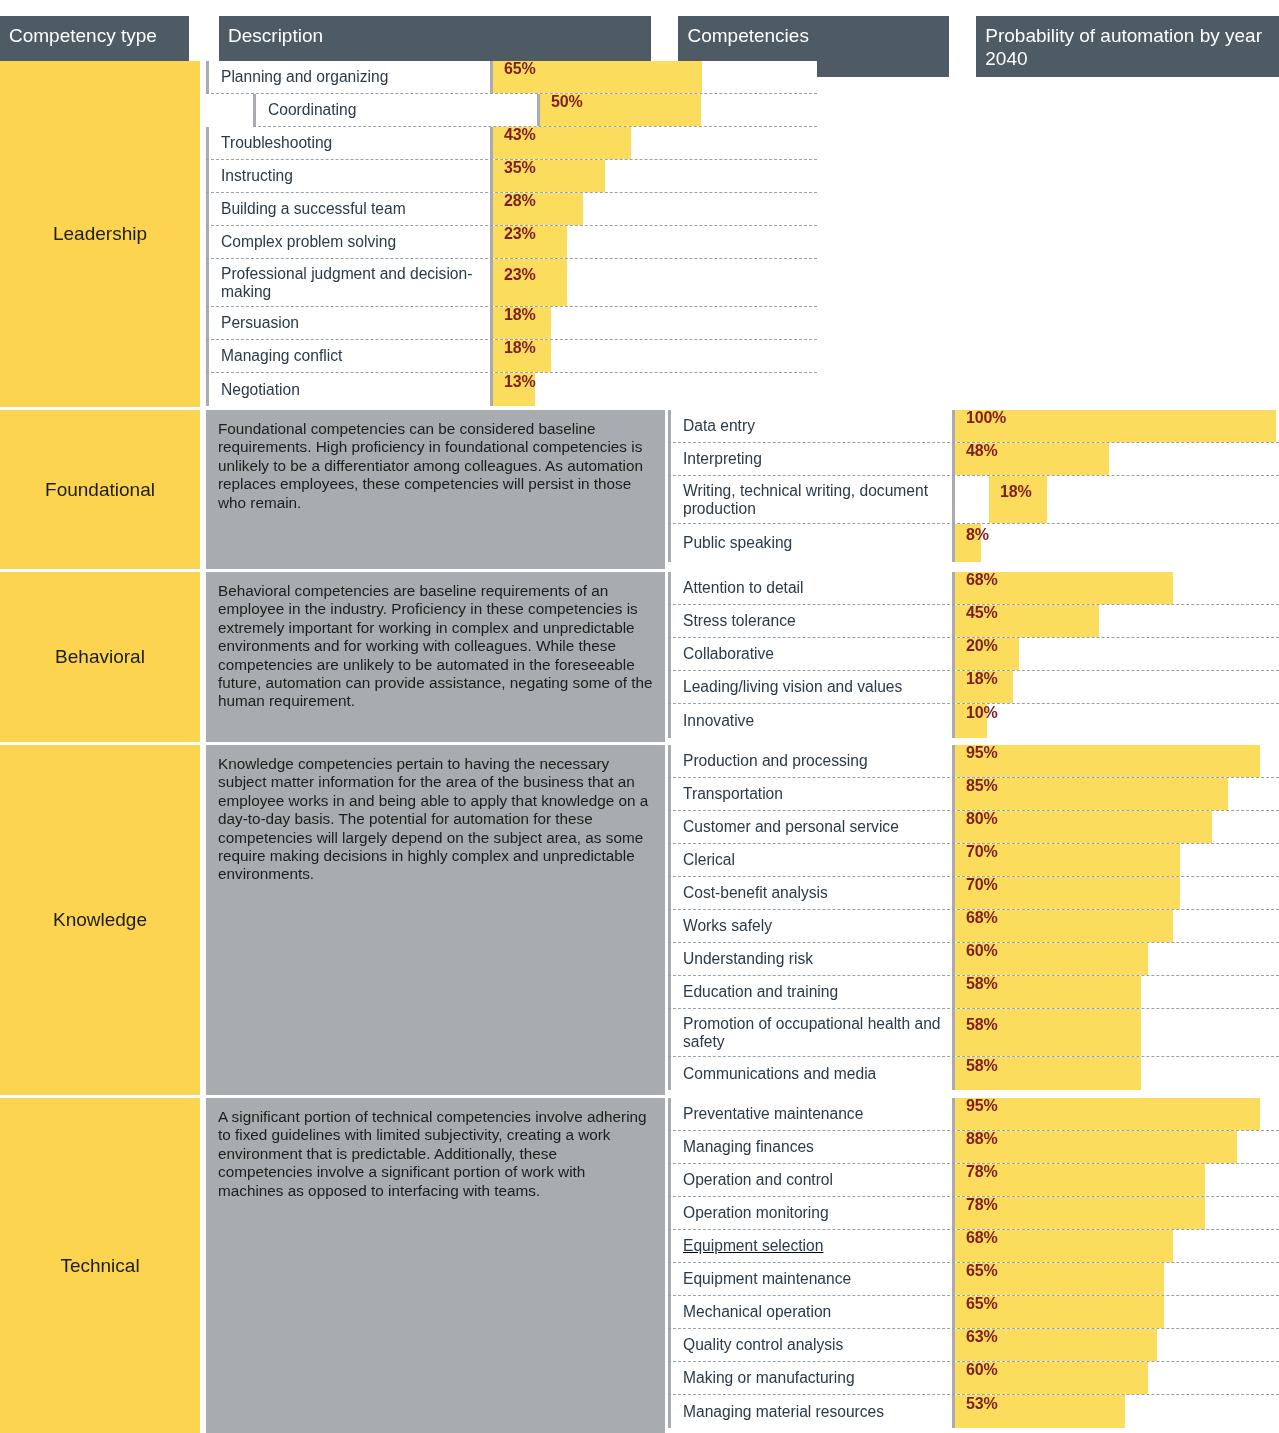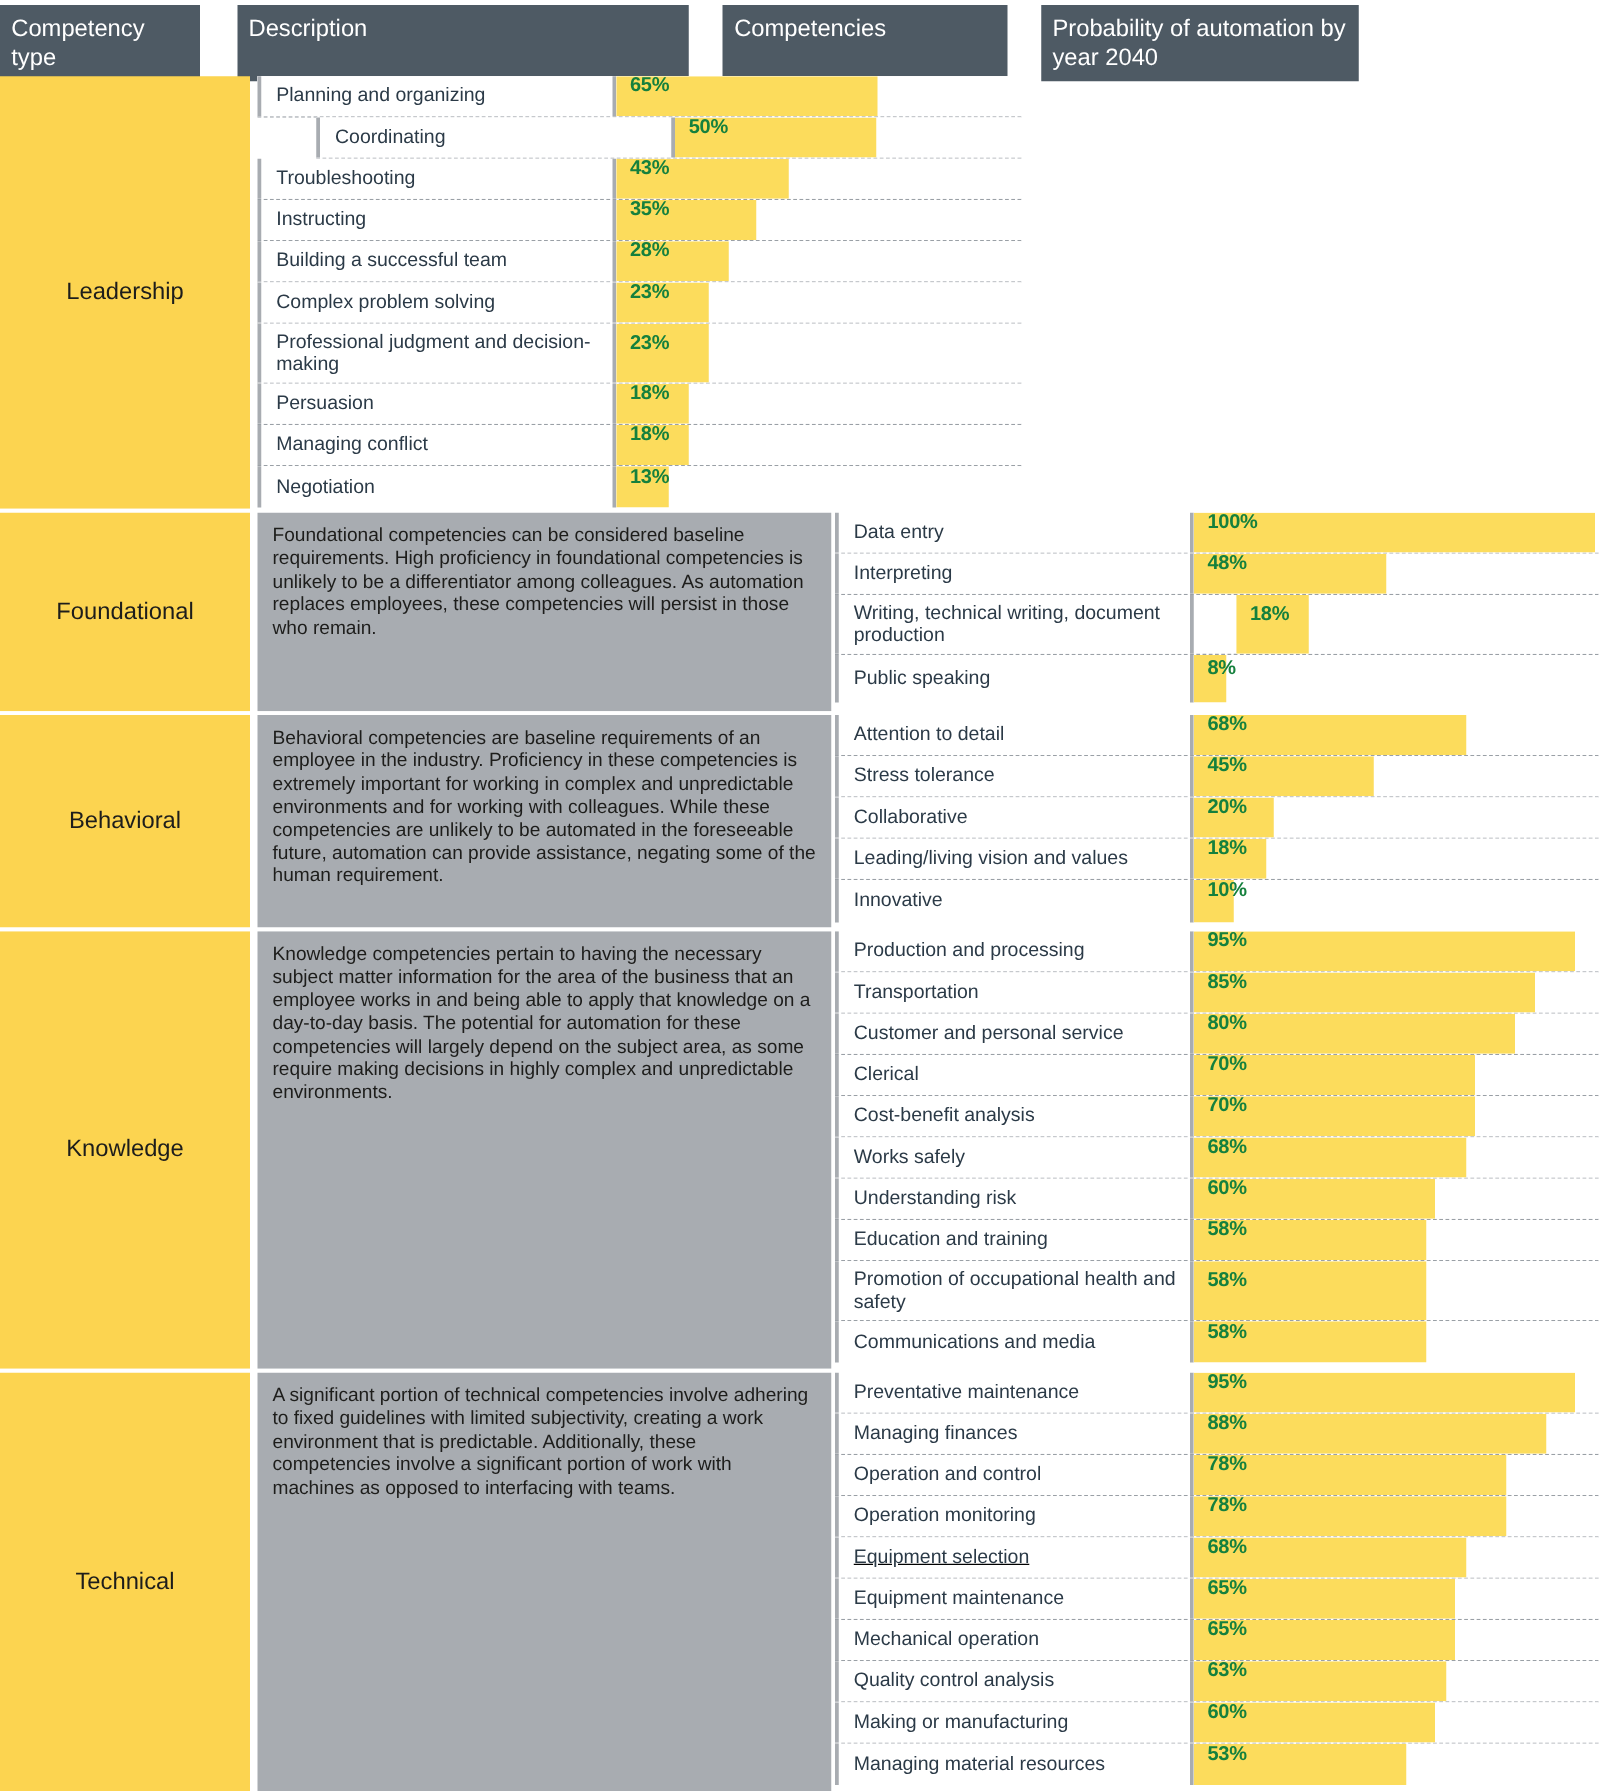--- a/index.html
+++ b/index.html
@@ -16,22 +16,22 @@
     position: relative;
     width: 1279px;
     height: 1433px;
     background: #ffffff;
     overflow: hidden;
   }
 
   
   .header-row {
     position: absolute;
-    top: 4px; left: 0;
-    width: 1087px;
+    top: 16px; left: 0;
+    width: 1279px;
     height: 61px;
     display: flex;
     background: #ffffff;
     gap: 24px;
   }
   .header-cell {
     background: #4e5a64;
     color: #ffffff;
     font-size: 19px;
     line-height: 23px;
@@ -120,21 +120,21 @@
     top: 0; left: 0; bottom: 0;
     background: #fcdc5c;
   }
   .bar-label {
     position: absolute;
     top: 0; bottom: 16px; left: 11px;
     display: flex;
     align-items: center;
     font-size: 16px;
     font-weight: bold;
-    color: #15803d;
+    color: #7f1d1d;
     z-index: 2;
     letter-spacing: -0.2px;
   }
 
   .section-divider {
     position: absolute;
     left: 0;
     width: 1279px;
     height: 3px;
     background: #ffffff;

